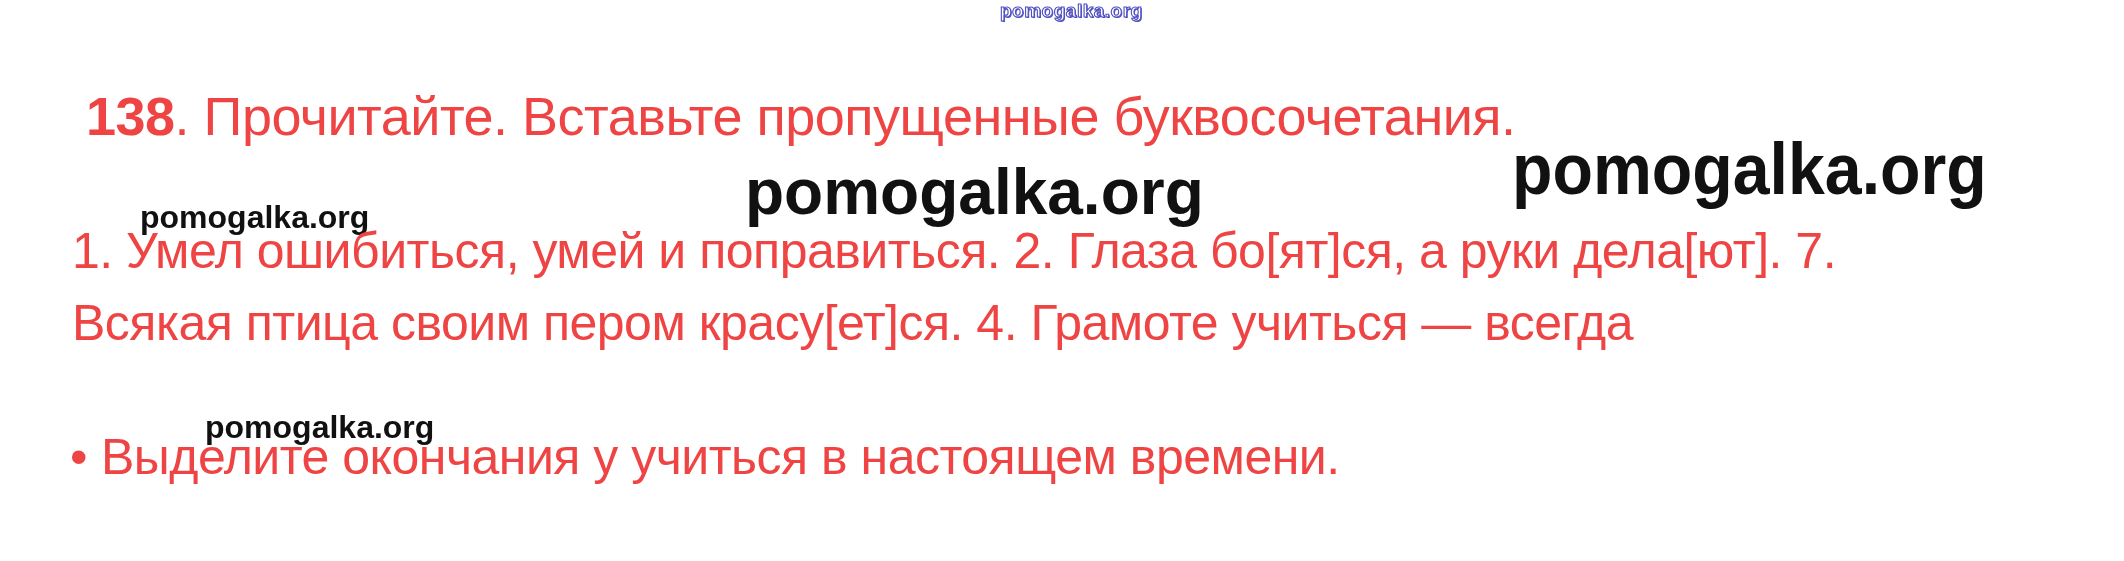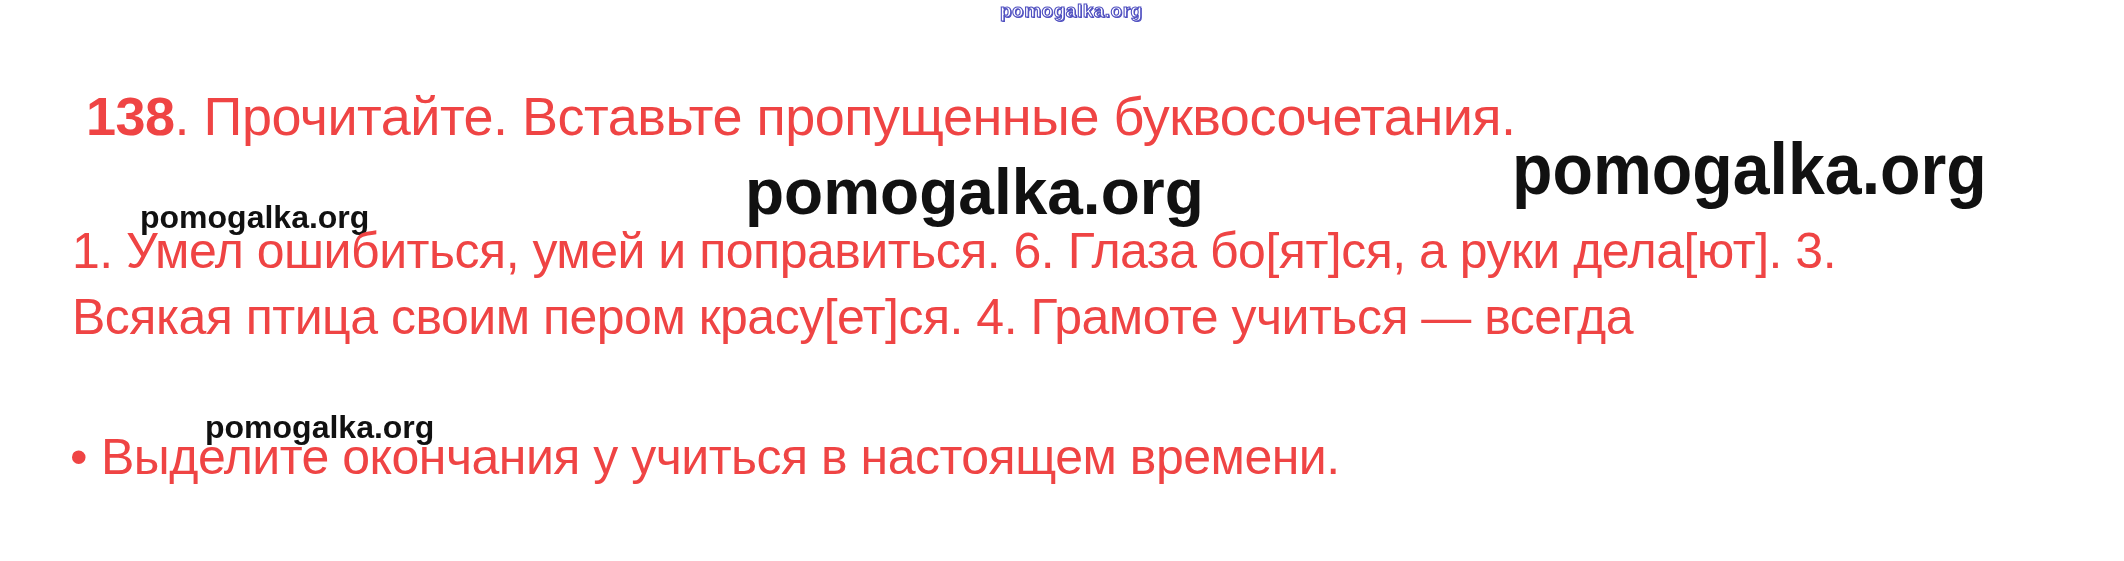--- a/index.html
+++ b/index.html
@@ -21,21 +21,21 @@
   
   .serif-line {
     font-family: Liberation Sans, sans-serif;
     letter-spacing: -0.5px;
     color: #ef4444;
   }
   .heading { left: 86px; top: 89px; font-size: 54px; }
   .heading .num { font-weight: 700; }
   .subtitle { left: 338px; top: 164px; font-size: 48px; }
   .body-1 { left: 72px;  top: 226px; font-size: 50px; }
-  .body-2 { left: 72px;  top: 292px; font-size: 50px; }
+  .body-2 { left: 72px;  top: 298px; font-size: 50px; }
   .body-3 { left: 72px;  top: 360px; font-size: 50px; }
   .bullet-line { left: 70px; top: 432px; font-size: 50px; }
   .bullet-line .bullet { margin-right: 14px; }
 
   
   .wm {
     font-family: "Liberation Sans", sans-serif;
     font-weight: 700;
     color: #111111;
   }
@@ -68,21 +68,21 @@
     <span class="num">138</span><span>. Прочитайте. Вставьте пропущенные буквосочетания.</span>
   </div>
 
   <div class="abs wm wm-inline-small">pomogalka.org</div>
 
 
   <div class="abs wm wm-center-large">pomogalka.org</div>
 
   <div class="abs wm wm-right-large">pomogalka.org</div>
 
-  <div class="abs serif-line body-1">1. Умел ошибиться, умей и поправиться. 6. Глаза бо[ят]ся, а руки дела[ют]. 3.</div>
+  <div class="abs serif-line body-1">1. Умел ошибиться, умей и поправиться. 2. Глаза бо[ят]ся, а руки дела[ют]. 7.</div>
 
   <div class="abs serif-line body-2">Всякая птица своим пером красу[ет]ся. 4. Грамоте учиться — всегда</div>
 
 
   <div class="abs wm wm-bottom-small">pomogalka.org</div>
 
   <div class="abs serif-line bullet-line">
     <span class="bullet">•</span><span>Выделите окончания у учиться в настоящем времени.</span>
   </div>
 

